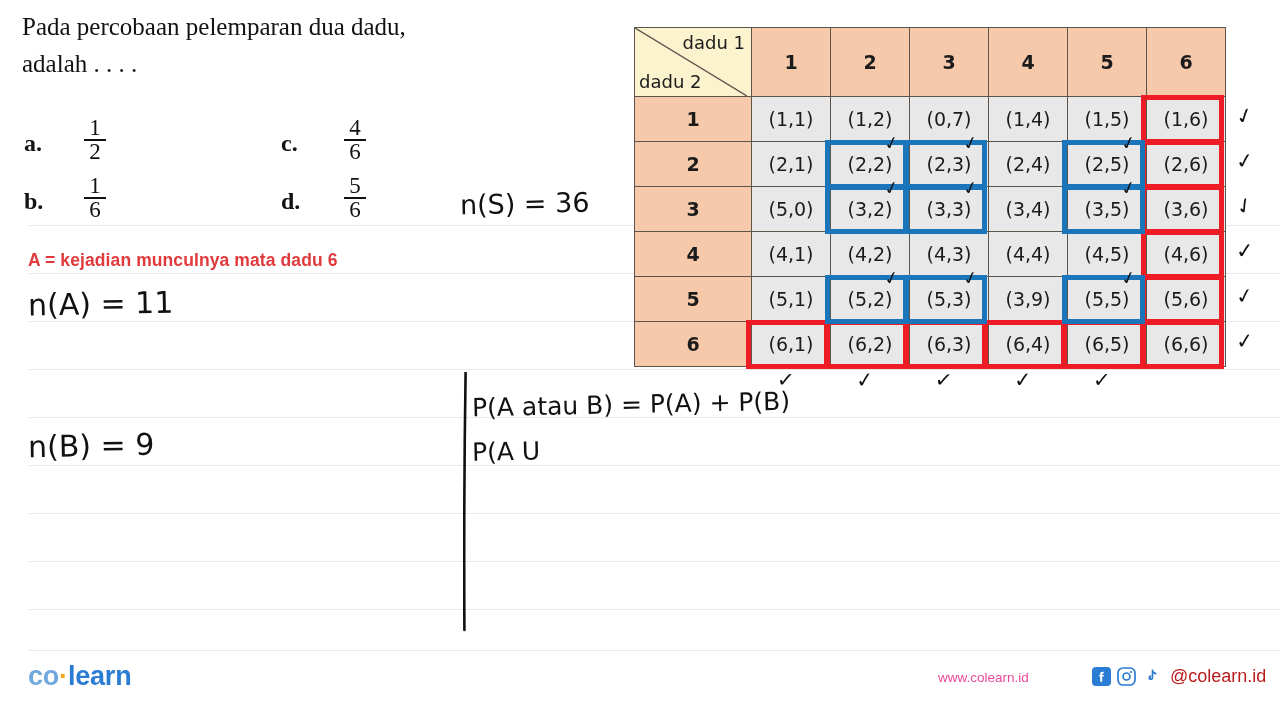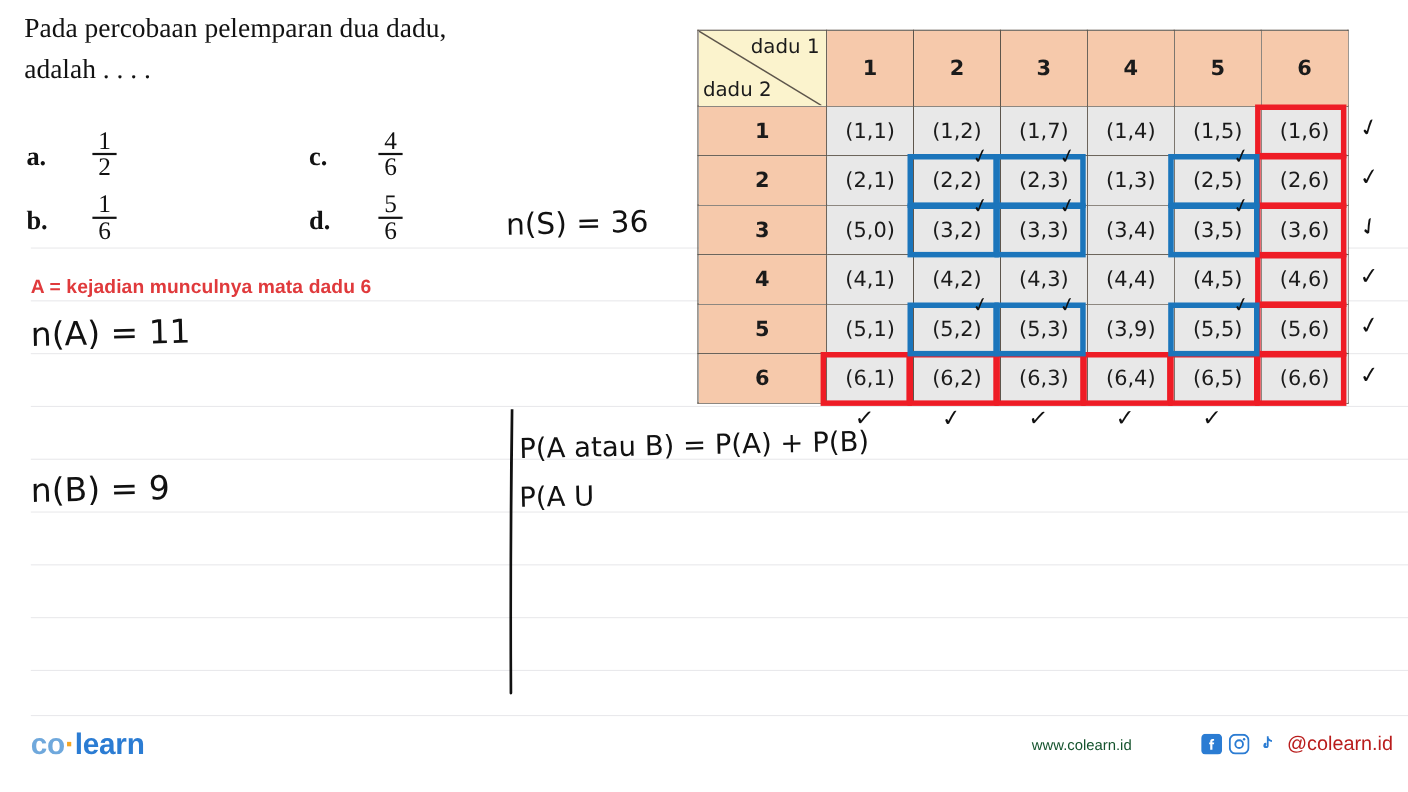--- a/index.html
+++ b/index.html
@@ -93,21 +93,21 @@
     color:#111;font-size:21px;font-weight:600;
     line-height:1;
   }
 
   
   #footer{position:absolute;left:0;top:648px;width:1280px;height:72px;}
   #logo{position:absolute;left:28px;top:13px;font-size:27px;font-weight:700;letter-spacing:-.2px;}
   #logo .co{color:#6fa8dc;}
   #logo .dot{color:#f5a623;}
   #logo .learn{color:#2b7cd3;}
-  #site{position:absolute;left:938px;top:22px;font-size:13.5px;color:#14532d;}
+  #site{position:absolute;left:938px;top:22px;font-size:13.5px;color:#ec4899;}
   #handles{position:absolute;left:1092px;top:18px;display:flex;align-items:center;gap:6px;}
   .sicon{display:inline-block;width:19px;height:19px;}
   .sicon svg{display:block;}
   #handletxt{font-size:18px;color:#b91c1c;margin-left:3px;}
 </style>
 </head>
 <body>
 
 <div id="page">
 
@@ -187,31 +187,31 @@
           <td class="hdrcell">2</td>
           <td class="hdrcell">3</td>
           <td class="hdrcell">4</td>
           <td class="hdrcell">5</td>
           <td class="hdrcell">6</td>
         </tr>
         <tr>
           <td class="rowhdr">1</td>
           <td class="cell">(1,1)</td>
           <td class="cell">(1,2)</td>
-          <td class="cell">(1,7)</td>
+          <td class="cell">(0,7)</td>
           <td class="cell">(1,4)</td>
           <td class="cell">(1,5)</td>
           <td class="cell">(1,6)</td>
         </tr>
         <tr>
           <td class="rowhdr">2</td>
           <td class="cell">(2,1)</td>
           <td class="cell">(2,2)</td>
           <td class="cell">(2,3)</td>
-          <td class="cell">(1,3)</td>
+          <td class="cell">(2,4)</td>
           <td class="cell">(2,5)</td>
           <td class="cell">(2,6)</td>
         </tr>
         <tr>
           <td class="rowhdr">3</td>
           <td class="cell">(5,0)</td>
           <td class="cell">(3,2)</td>
           <td class="cell">(3,3)</td>
           <td class="cell">(3,4)</td>
           <td class="cell">(3,5)</td>

